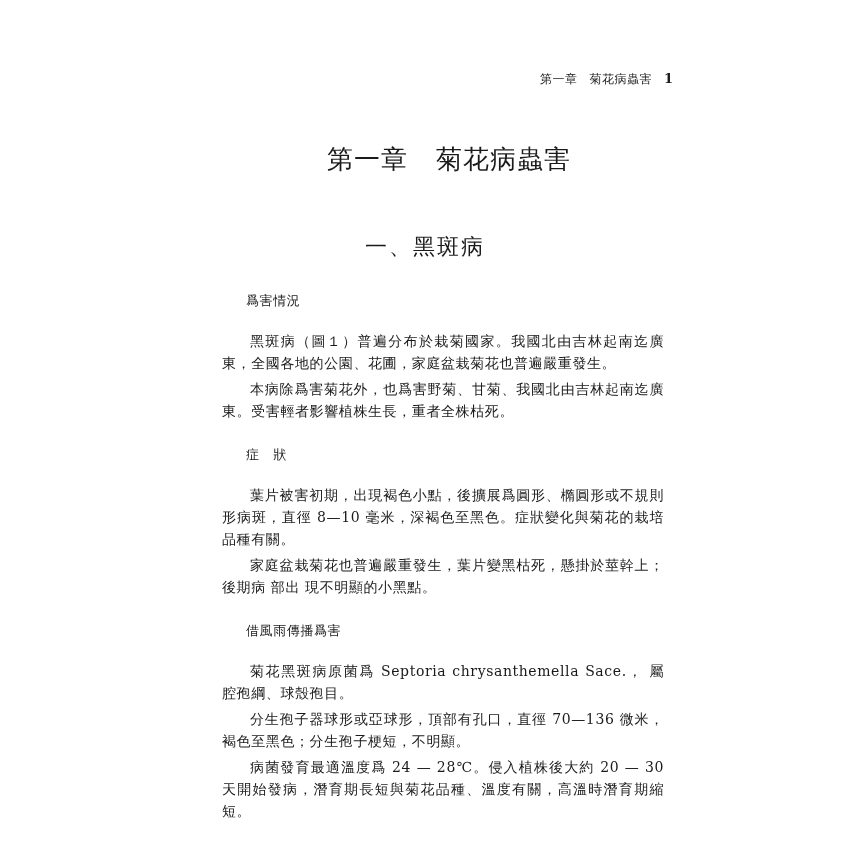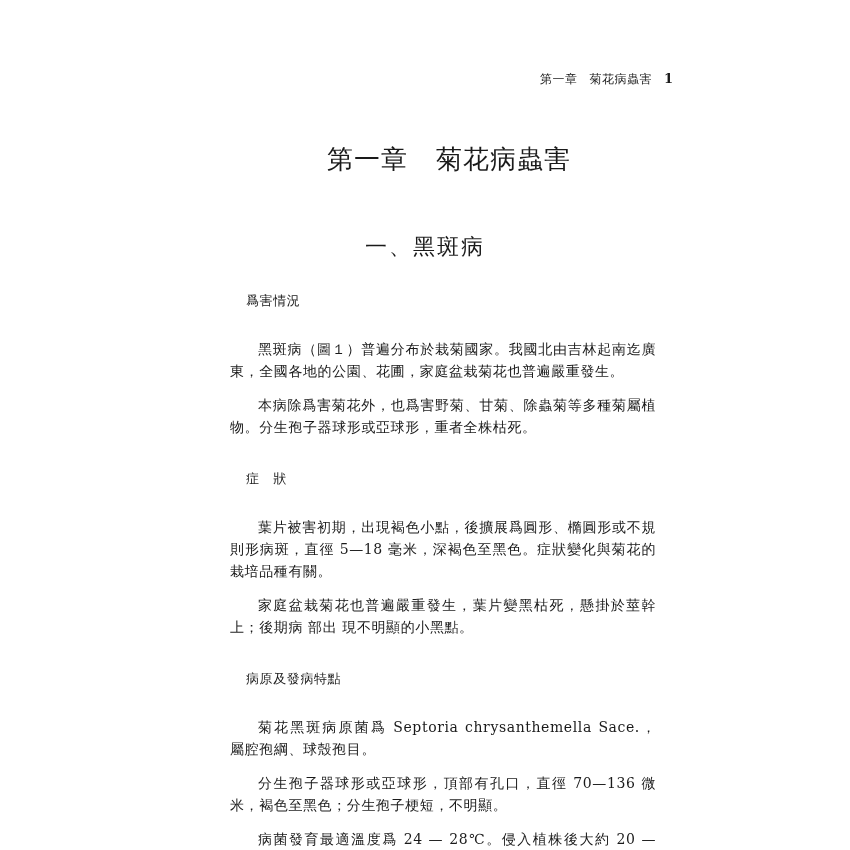--- a/index.html
+++ b/index.html
@@ -14,21 +14,21 @@
                    font-family: "DejaVu Sans", "Liberation Sans", sans-serif;
                    font-weight: normal; font-size: 26px; letter-spacing: 1px; margin-left: 24px; }
   .chapter-title .gap { display: inline-block; width: 28px; }
   .section-title { position: absolute; top: 232px; left: 0; width: 850px; text-align: center;
                    font-family: "DejaVu Sans", "Liberation Sans", sans-serif;
                    font-size: 22px; font-weight: 500; letter-spacing: 2px; }
   .body { position: absolute; left: 218px; top: 290px; width: 450px; font-size: 14px;
           line-height: 22px; letter-spacing: 0.6px; }
   .subhead { font-family: "DejaVu Sans", "Liberation Sans", sans-serif; font-weight: normal;
              font-size: 13px; margin-left: 28px; }
-  .para { text-indent: 28px; text-align: justify; margin: 12px; }
+  .para { text-indent: 28px; text-align: justify; margin: 4px; }
   .sp-sm { height: 14px; }
   .sp-md { height: 18px; }
 </style>
 </head>
 <body>
 
 <div class="page">
 
   <div class="running-head">
     <span class="ch">第一章</span><span>菊花病蟲害</span><span class="num">1</span>
@@ -37,30 +37,30 @@
   <div class="chapter-title">
     <span>第一章</span><span class="gap"></span><span>菊花病蟲害</span>
   </div>
 
   <div class="section-title">一、黑斑病</div>
 
   <div class="body">
     <div class="subhead">爲害情況</div>
     <div class="sp-sm"></div>
     <p class="para">黑斑病（圖１）普遍分布於栽菊國家。我國北由吉林起南迄廣東，全國各地的公園、花圃，家庭盆栽菊花也普遍嚴重發生。</p>
-    <p class="para">本病除爲害菊花外，也爲害野菊、甘菊、除蟲菊等多種菊屬植物。分生孢子器球形或亞球形，重者全株枯死。</p>
+    <p class="para">本病除爲害菊花外，也爲害野菊、甘菊、我國北由吉林起南迄廣東。受害輕者影響植株生長，重者全株枯死。</p>
     <div class="sp-md"></div>
 
     <div class="subhead">症　狀</div>
     <div class="sp-sm"></div>
-    <p class="para">葉片被害初期，出現褐色小點，後擴展爲圓形、橢圓形或不規則形病斑，直徑 5—18 毫米，深褐色至黑色。症狀變化與菊花的栽培品種有關。</p>
+    <p class="para">葉片被害初期，出現褐色小點，後擴展爲圓形、橢圓形或不規則形病斑，直徑 8—10 毫米，深褐色至黑色。症狀變化與菊花的栽培品種有關。</p>
     <p class="para">家庭盆栽菊花也普遍嚴重發生，葉片變黑枯死，懸掛於莖幹上；後期病 部出 現不明顯的小黑點。</p>
     <div class="sp-md"></div>
 
-    <div class="subhead">病原及發病特點</div>
+    <div class="subhead">借風雨傳播爲害</div>
     <div class="sp-sm"></div>
     <p class="para">菊花黑斑病原菌爲 Septoria chrysanthemella Sace.， 屬腔孢綱、球殼孢目。</p>
     <p class="para">分生孢子器球形或亞球形，頂部有孔口，直徑 70—136 微米，褐色至黑色；分生孢子梗短，不明顯。</p>
     <p class="para">病菌發育最適溫度爲 24 — 28℃。侵入植株後大約 20 — 30 天開始發病，潛育期長短與菊花品種、溫度有關，高溫時潛育期縮短。</p>
 
   </div>
 
 </div>
 
 </body></html>

